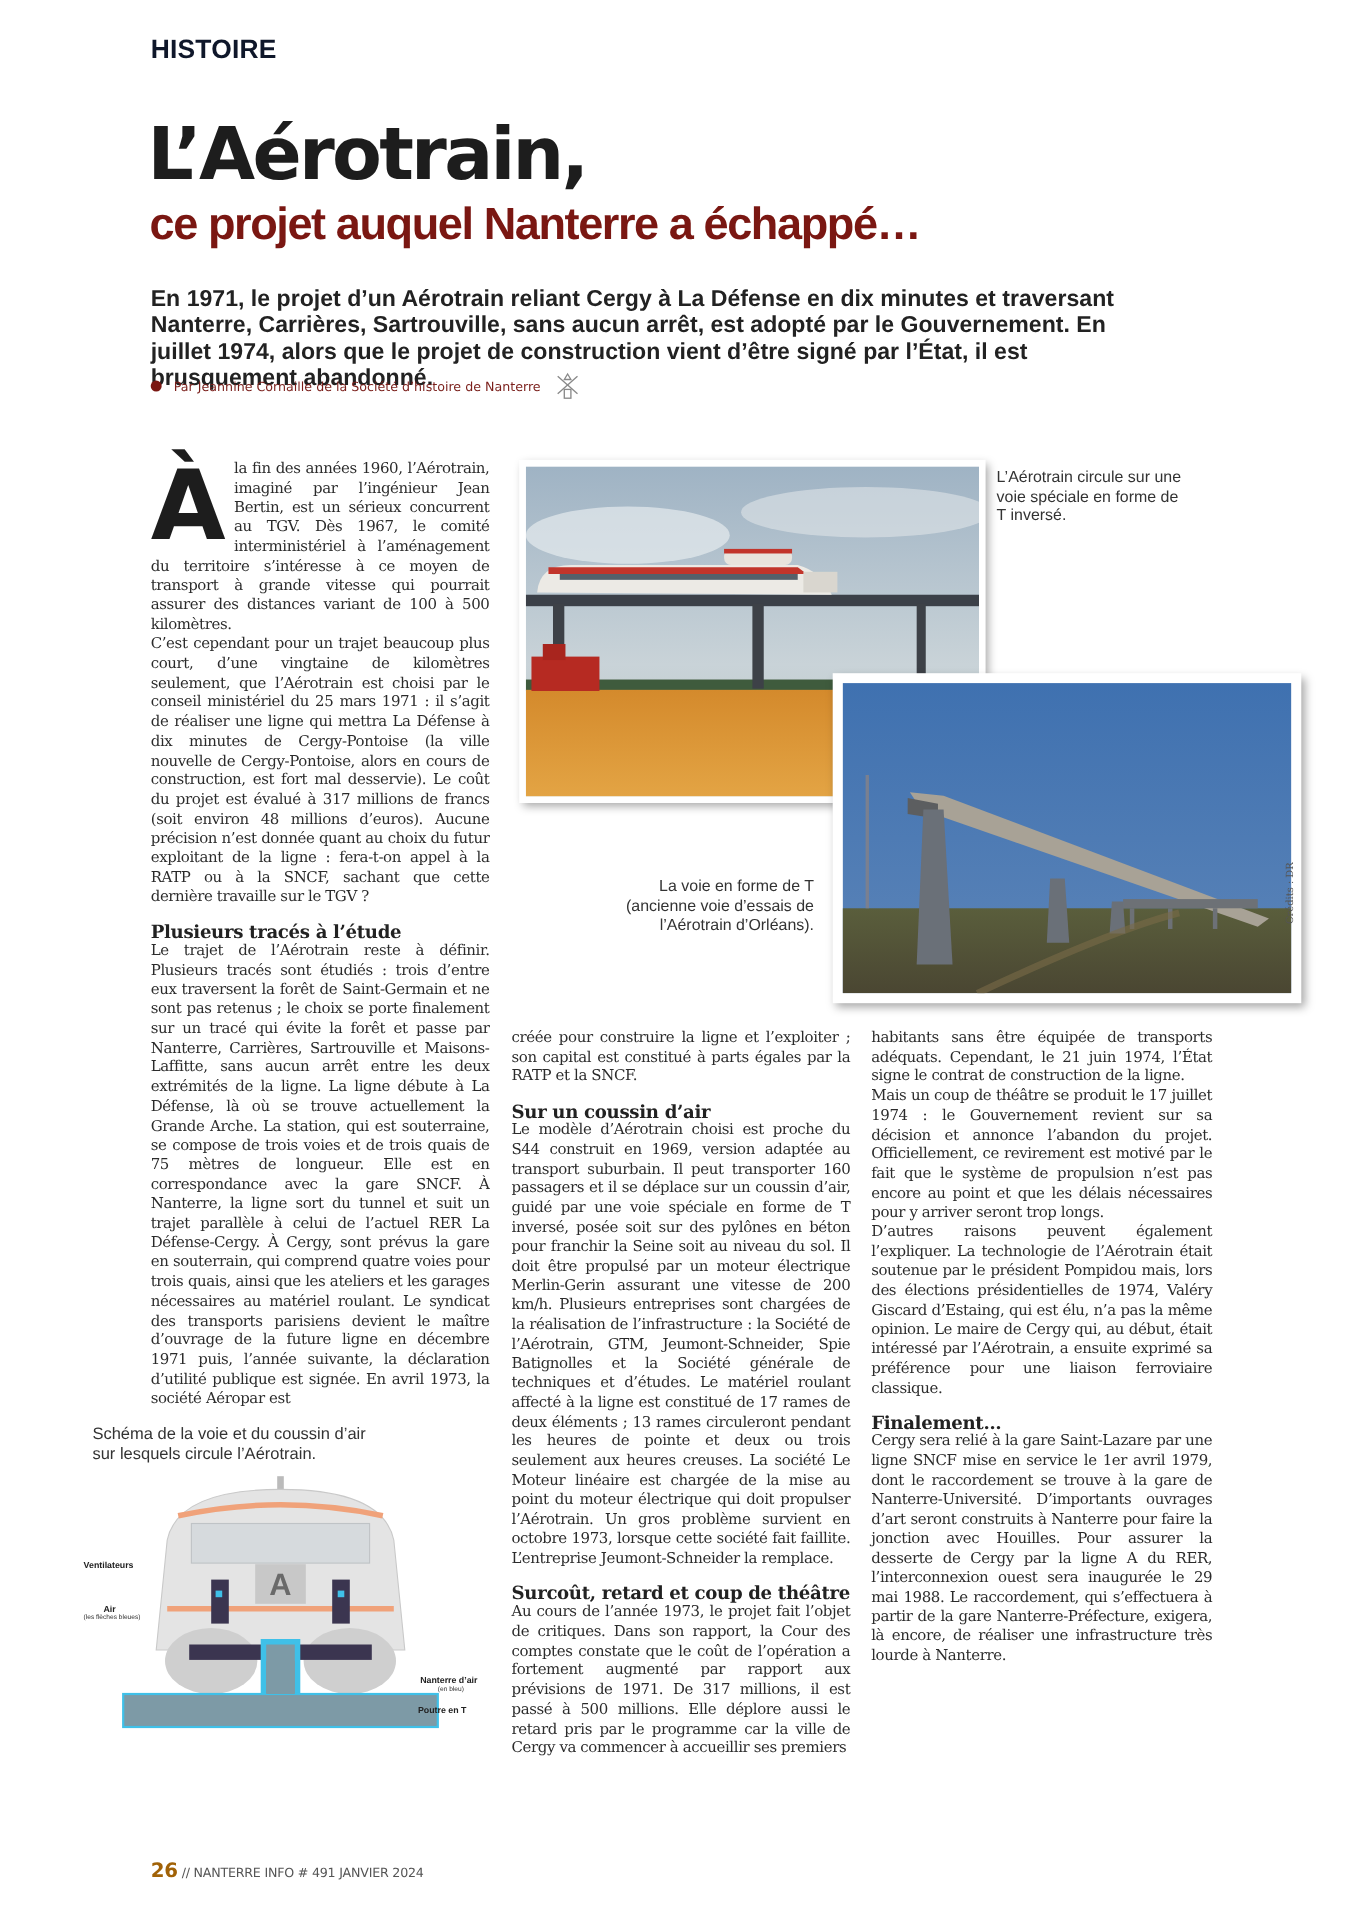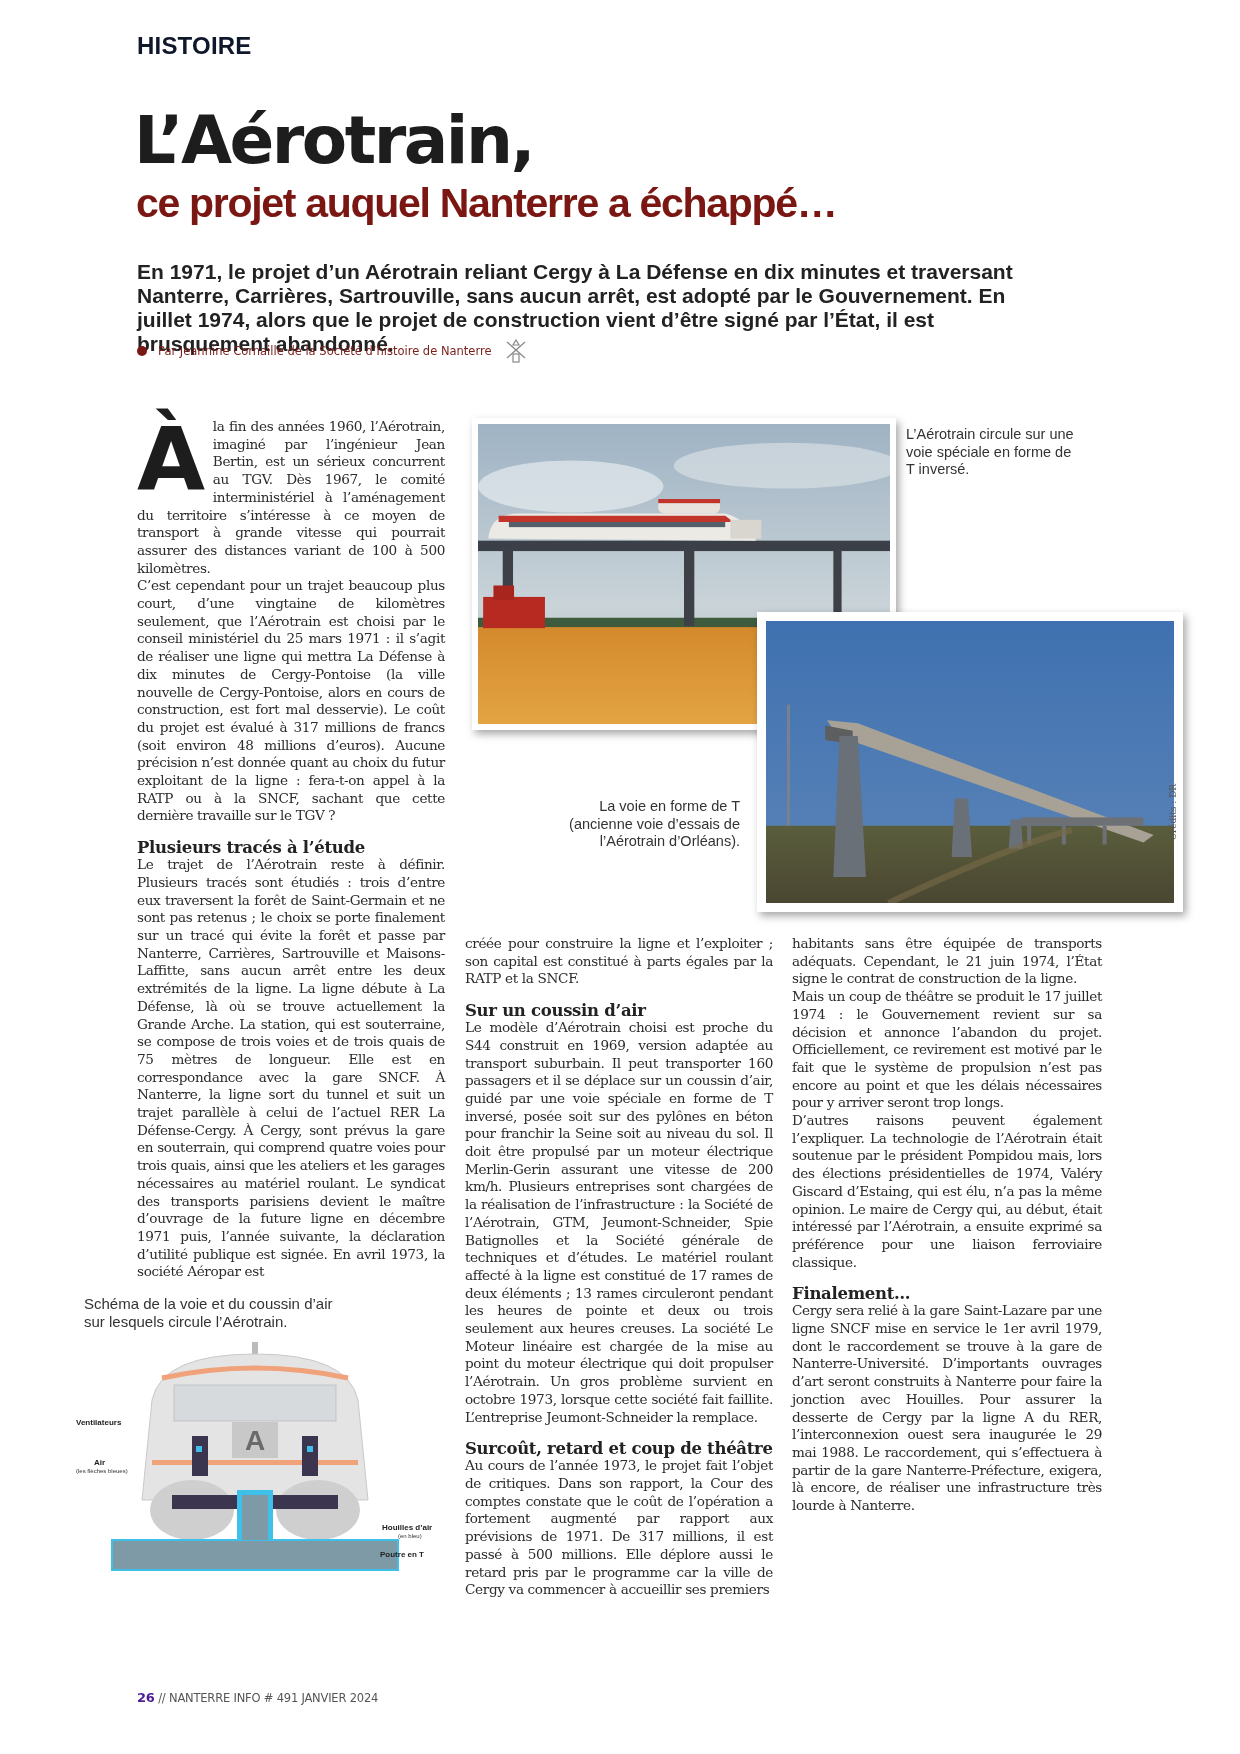--- a/index.html
+++ b/index.html
@@ -31,21 +31,21 @@
   .photo1 { left: 472px; top: 418px; width: 412px; height: 300px; padding: 6px; }
   .photo2 { left: 757px; top: 612px; width: 408px; height: 282px; padding: 9px; }
   .photo svg { width: 100%; height: 100%; display: block; }
 
   .diagram { left: 82px; top: 1340px; width: 380px; height: 240px; }
   .diagram svg { width: 100%; height: 100%; display: block; }
   .dlabel { font-family: "Liberation Sans", sans-serif; font-weight: 700; font-size: 8px; color: #222; position: absolute; }
   .dsub { font-family: "Liberation Sans", sans-serif; font-size: 6px; color: #333; position: absolute; }
 
   .footer { left: 137px; top: 1690px; font-family: "DejaVu Sans", sans-serif; font-size: 11.5px; color: #555; letter-spacing: -0.2px; }
-  .footer b { color: #4c1d95; font-size: 13px; }
+  .footer b { color: #a16207; font-size: 18px; }
 </style>
 </head>
 <body>
 
 <div class="abs kicker">HISTOIRE</div>
 
 <div class="abs title1">L’Aérotrain,</div>
 <div class="abs title2">ce projet auquel Nanterre a échappé…</div>
 
 <div class="abs intro">En 1971, le projet d’un Aérotrain reliant Cergy à La Défense en dix minutes et traversant Nanterre, Carrières, Sartrouville, sans aucun arrêt, est adopté par le Gouvernement. En juillet 1974, alors que le projet de construction vient d’être signé par l’État, il est brusquement abandonné.</div>
@@ -177,21 +177,21 @@
     <ellipse cx="236" cy="170" rx="42" ry="30" fill="#cfcfcf"></ellipse>
     <rect x="90" y="155" width="166" height="14" fill="#3b3550"></rect>
     <rect x="155" y="150" width="36" height="50" fill="#3fc0e8"></rect>
     <rect x="160" y="155" width="26" height="45" fill="#7d9aa6"></rect>
     <rect x="30" y="200" width="286" height="30" fill="#7d9aa6" stroke="#3fc0e8" stroke-width="2"></rect>
     <rect x="160" y="170" width="26" height="30" fill="#7d9aa6"></rect>
   </svg>
   <span class="dlabel" style="left:-6px;top:78px">Ventilateurs</span>
   <span class="dlabel" style="left:12px;top:118px">Air</span>
   <span class="dsub" style="left:-6px;top:128px">(les flèches bleues)</span>
-  <span class="dlabel" style="left:300px;top:183px">Houilles d’air</span>
+  <span class="dlabel" style="left:300px;top:183px">Nanterre d’air</span>
   <span class="dsub" style="left:316px;top:193px">(en bleu)</span>
   <span class="dlabel" style="left:298px;top:210px">Poutre en T</span>
 </div>
 
 <div class="abs footer">
   <b>26</b>
   <span>// NANTERRE INFO # 491 JANVIER 2024</span>
 </div>
 
 </body></html>

